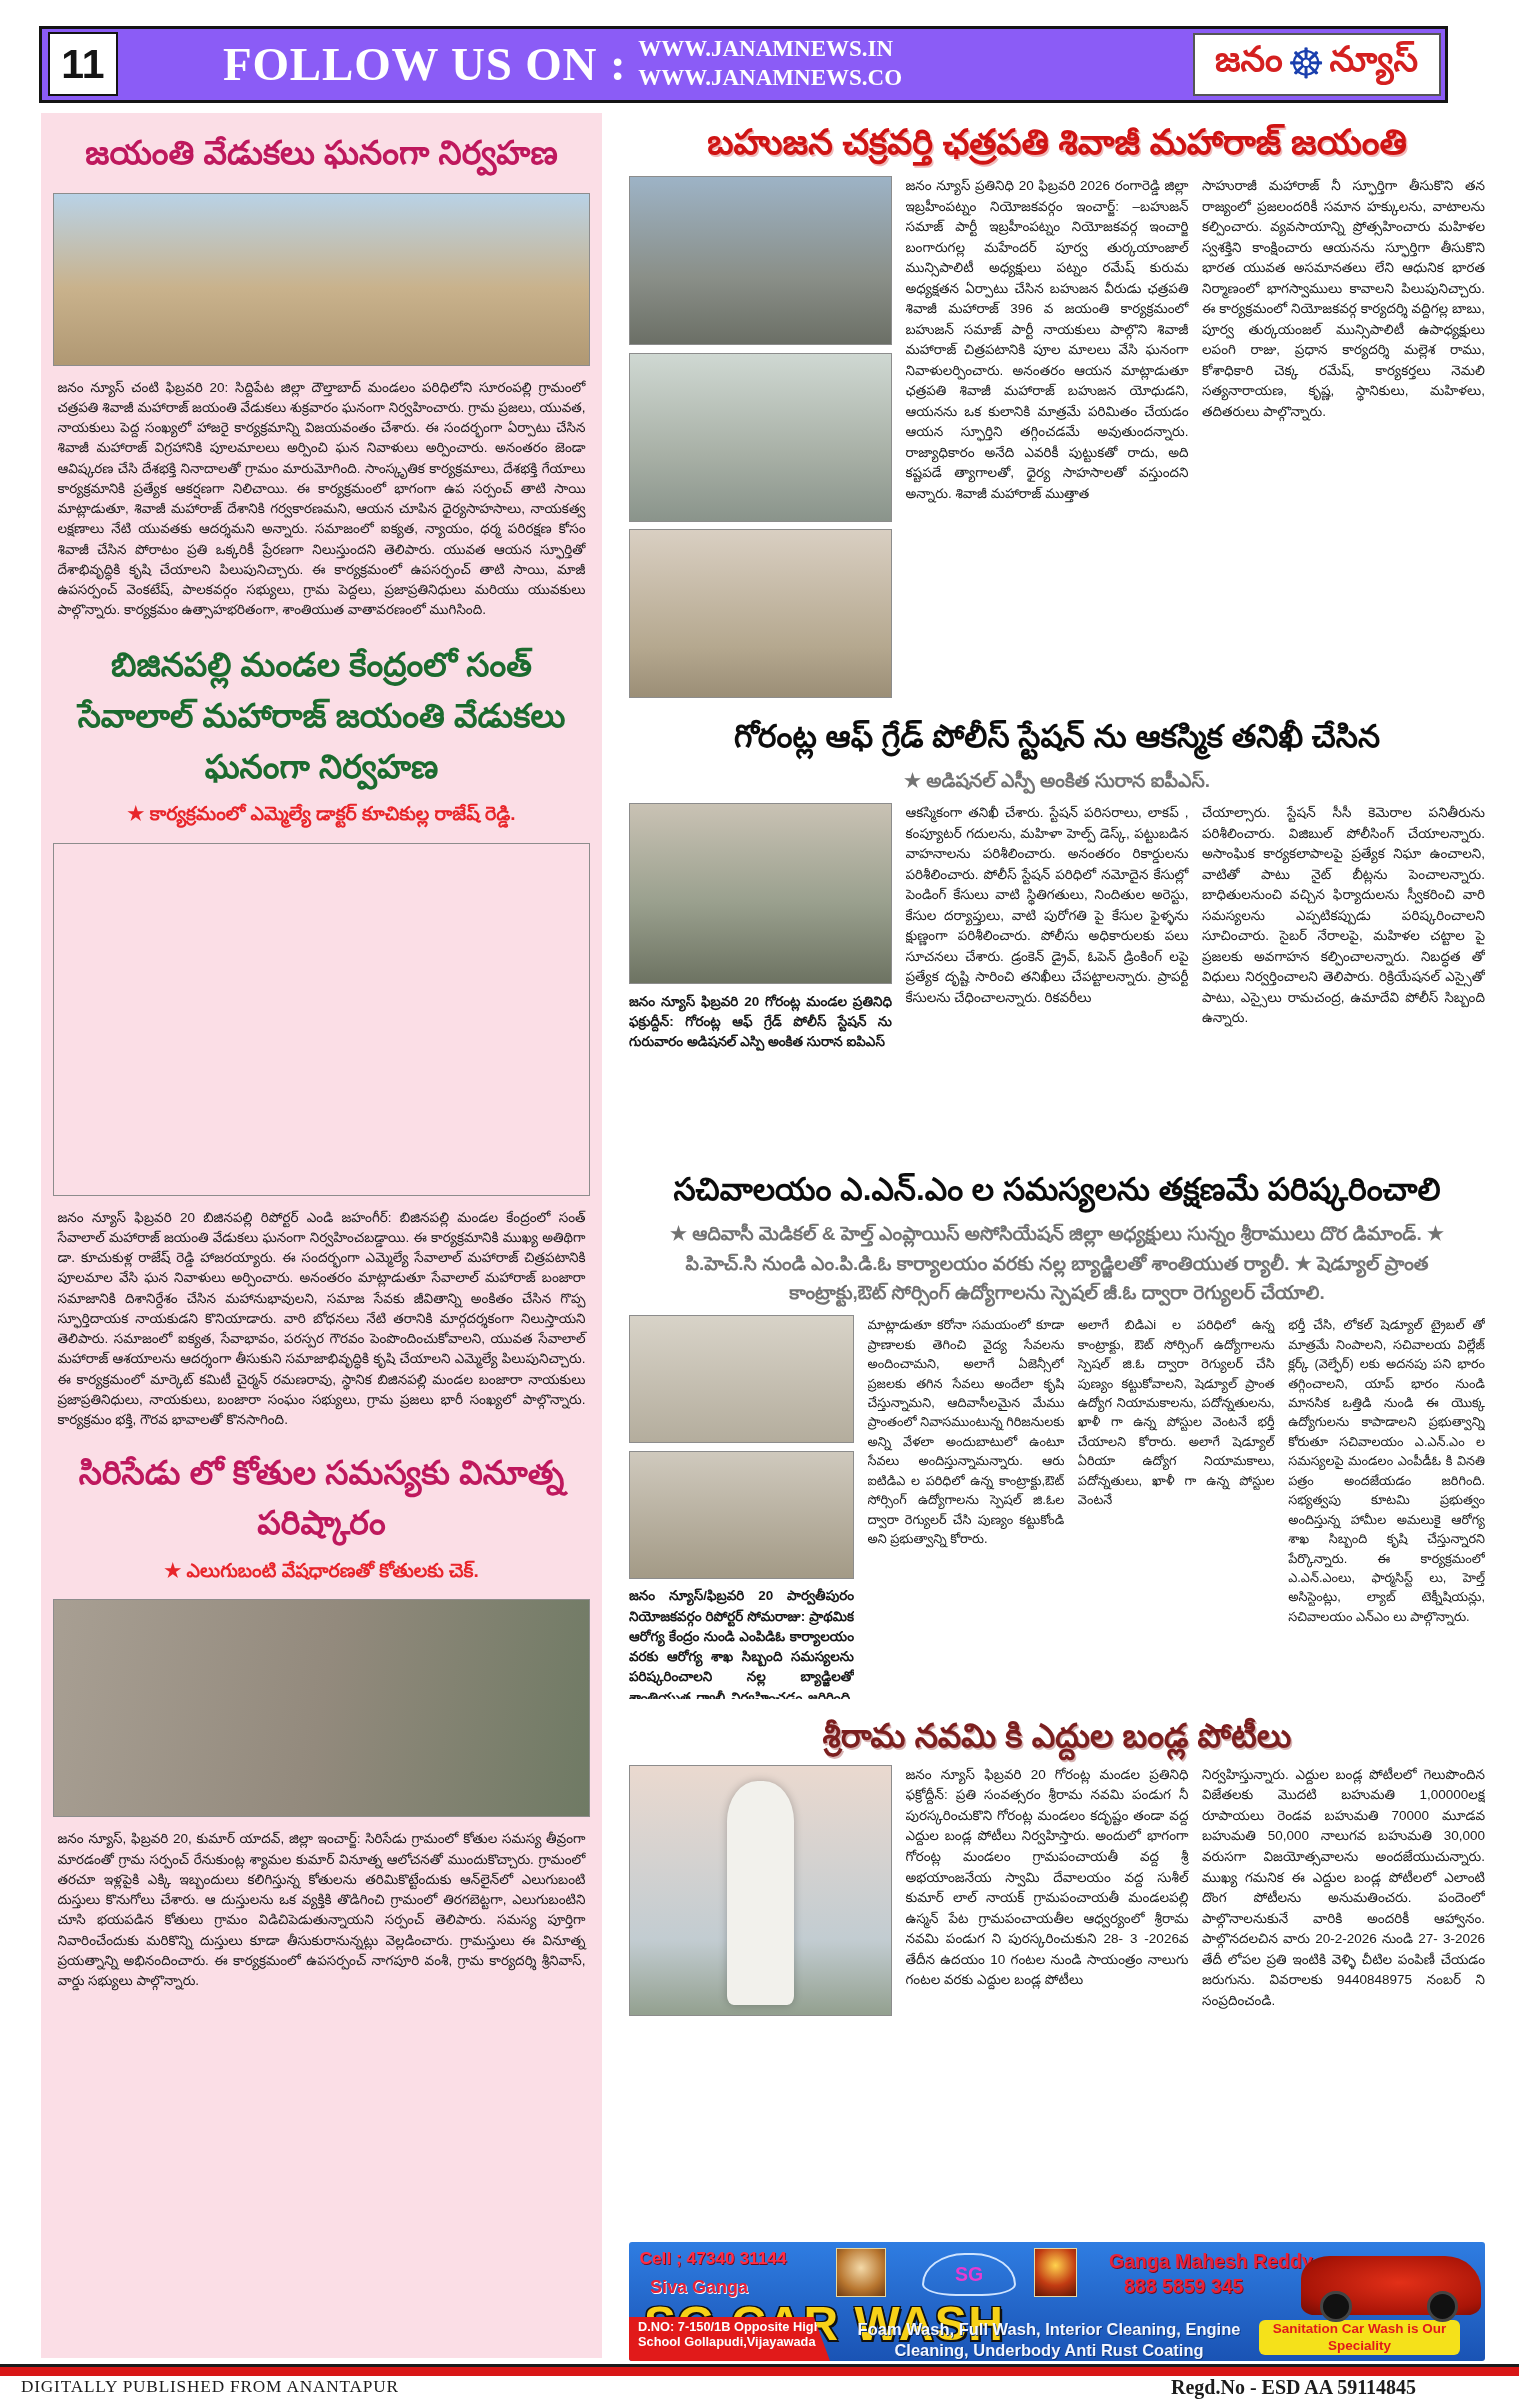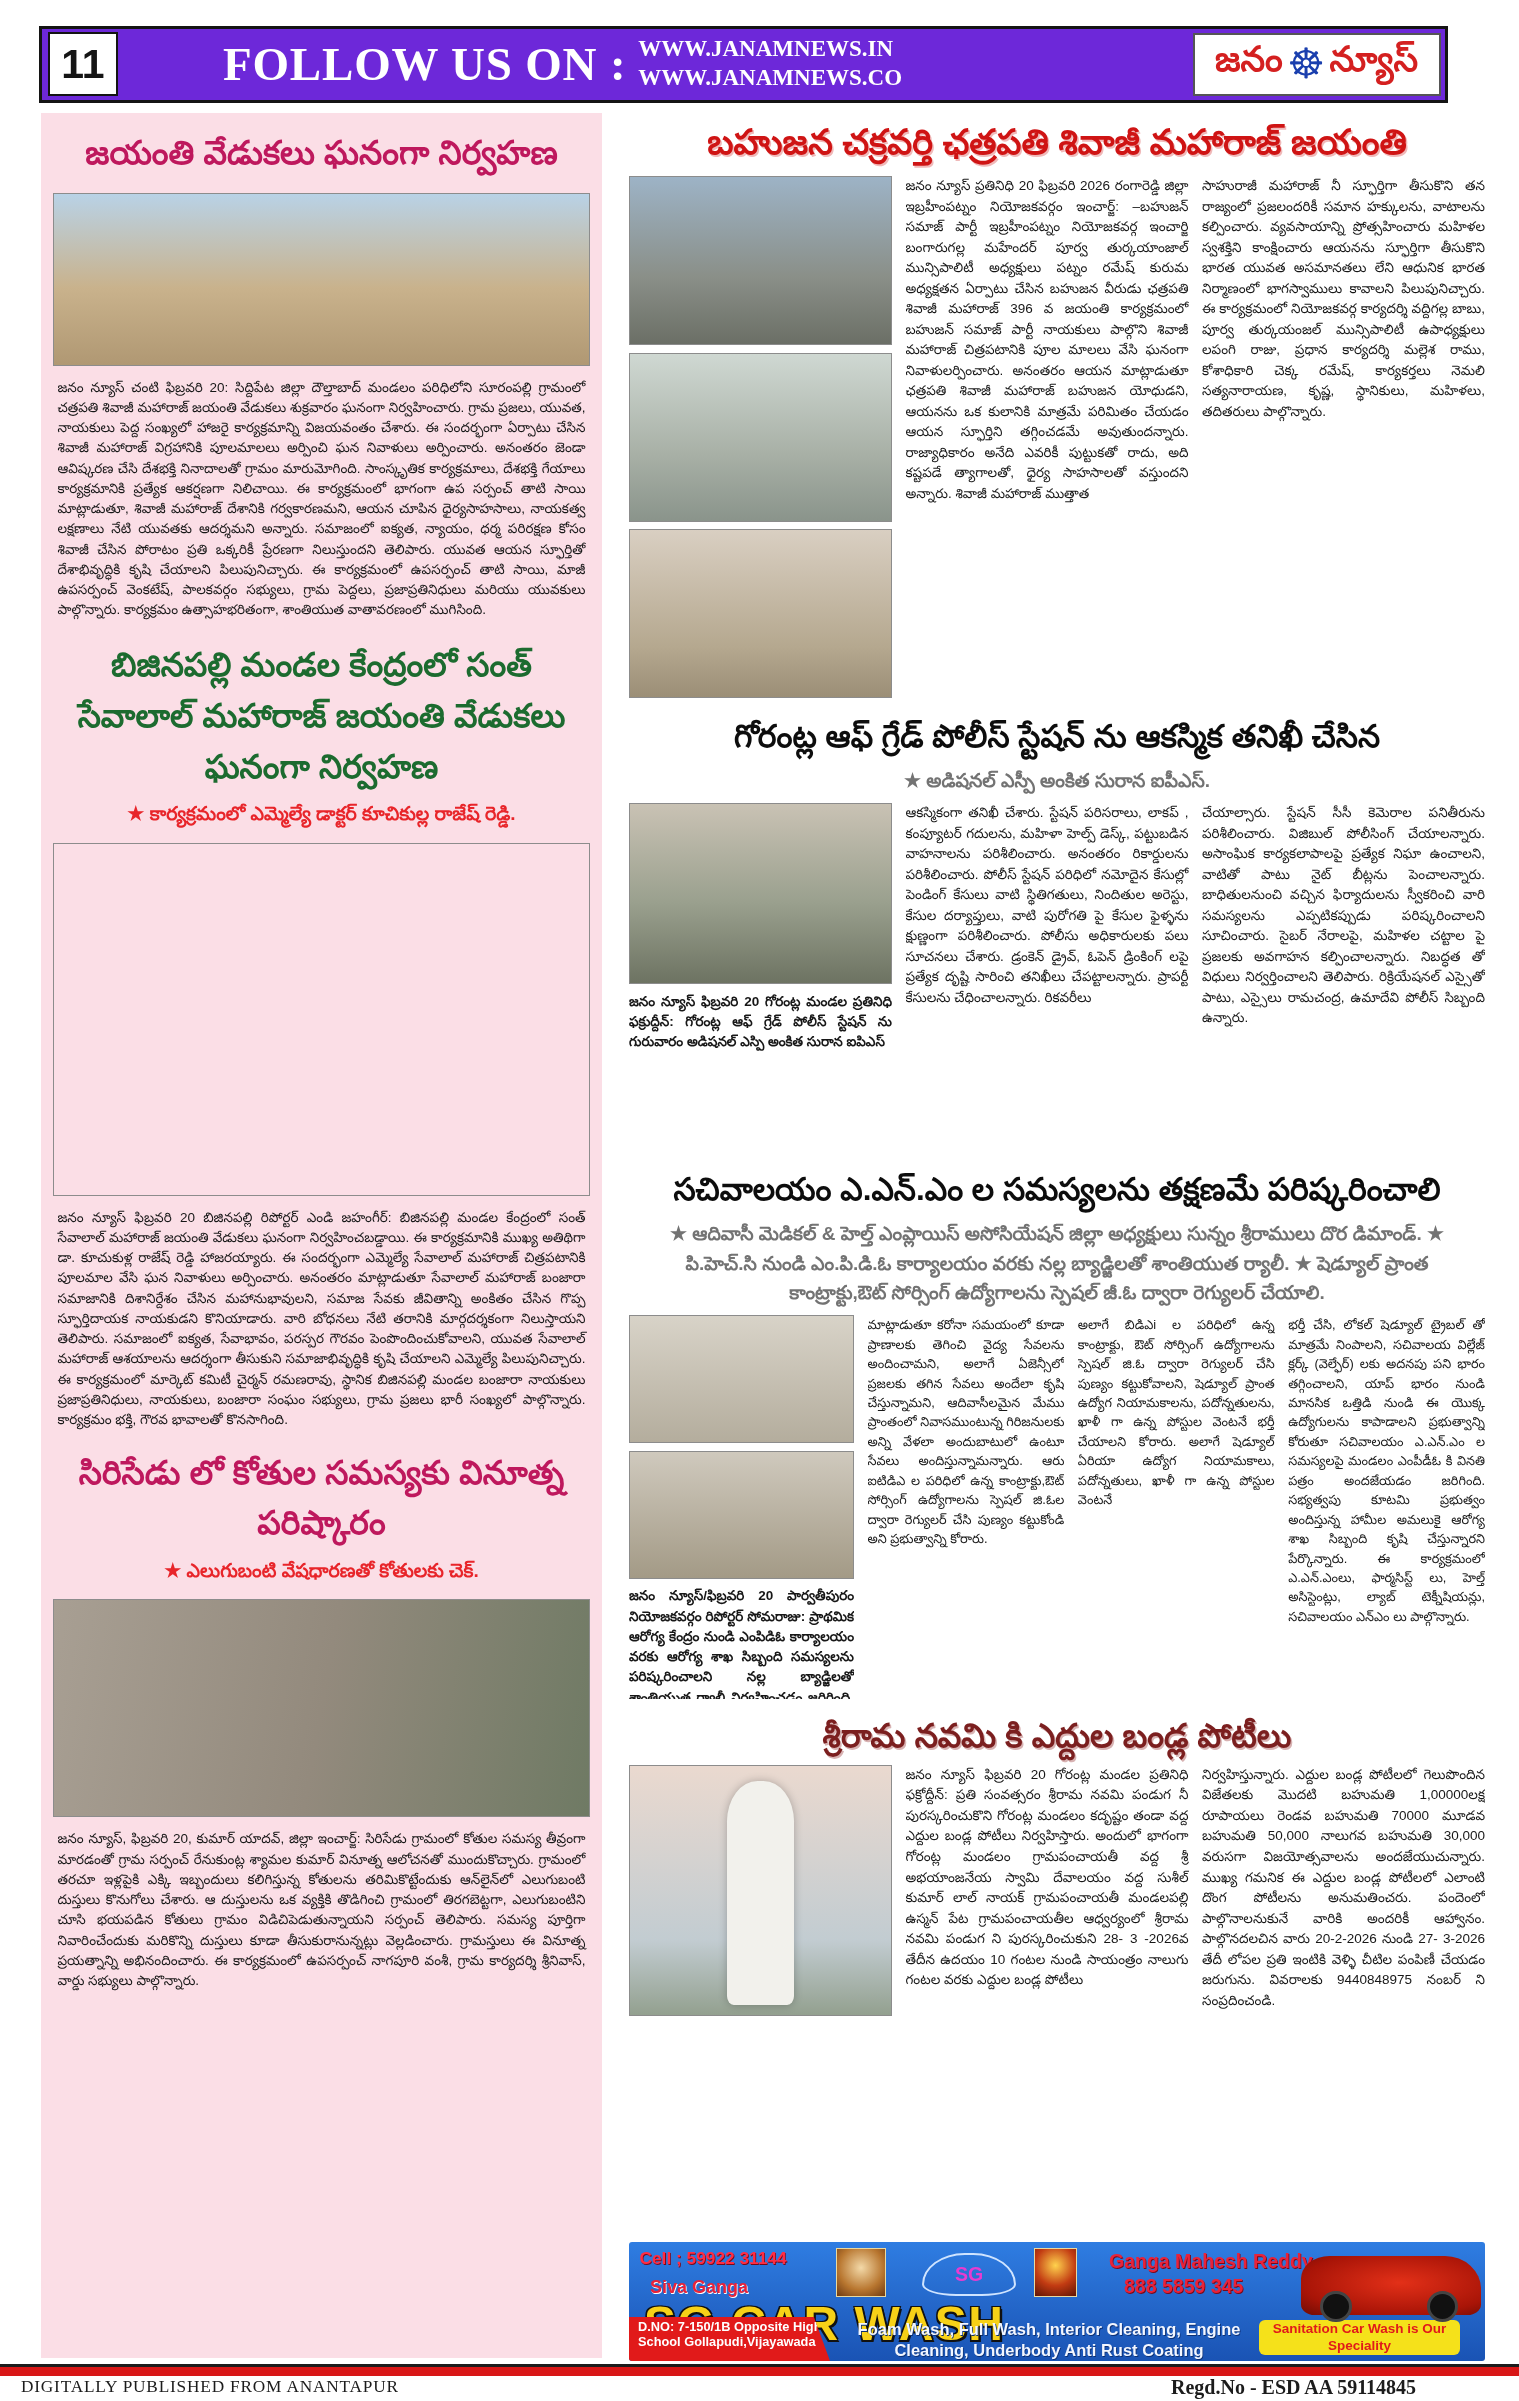--- a/index.html
+++ b/index.html
@@ -1,19 +1,19 @@
 <!DOCTYPE html>
 <html style="font-size:12px"><head>
 <meta charset="utf-8">
 <style>
   html,body{margin:0;padding:0;background:#ffffff;}
   .page{position:relative;width:1520px;height:2401px;background:#ffffff;font-family:"Liberation Sans",sans-serif;overflow:hidden;}
 
   
-  .banner{position:absolute;left:39px;top:25.5px;width:1409px;height:77px;background:#6d28d9;border:3px solid #141414;box-sizing:border-box;display:flex;align-items:center;}
+  .banner{position:absolute;left:39px;top:25.5px;width:1409px;height:77px;background:#8b5cf6;border:3px solid #141414;box-sizing:border-box;display:flex;align-items:center;}
   .pagenum{width:66px;height:60px;background:#ffffff;border:2.3px solid #141414;margin-left:6px;display:flex;align-items:center;justify-content:center;font-weight:bold;font-size:41px;color:#141414;}
   .follow{font-family:"Liberation Serif",serif;color:#ffffff;font-size:47px;font-weight:bold;letter-spacing:0.8px;margin-left:105px;white-space:nowrap;}
   .urls{color:#ffffff;font-family:"Liberation Serif",serif;font-size:23px;font-weight:bold;line-height:1.25;margin-left:12px;white-space:nowrap;}
   .logobox{margin-left:auto;margin-right:4.5px;background:#ffffff;border:2.3px solid #555;width:248px;height:63px;display:flex;align-items:center;justify-content:center;gap:4.5px;box-sizing:border-box;}
   .logotext{color:#d42020;font-size:35px;font-weight:bold;font-family:"Liberation Serif",serif;}
   .wheel{color:#1a3fae;font-size:42px;line-height:1;}
 
   
   .leftcol{position:absolute;left:41px;top:113px;width:561px;height:2245px;background:#fbdee6;box-sizing:border-box;padding:4.5px 0 0 0;overflow:hidden;}
   .h-maroon{color:#be185d;font-size:33px;font-weight:bold;text-align:center;line-height:1.5;padding:10.5px 25.5px 3px;}
@@ -147,21 +147,21 @@
         <div class="rphoto ph-statue">
           <div class="statue-shape"></div>
         </div>
       </div>
       <div class="rcol">జనం న్యూస్ ఫిబ్రవరి 20 గోరంట్ల మండల ప్రతినిధి ఫక్రోద్దీన్: ప్రతి సంవత్సరం శ్రీరామ నవమి పండుగ నీ పురస్కరించుకొని గోరంట్ల మండలం కదృష్టం తండా వద్ద ఎద్దుల బండ్ల పోటీలు నిర్వహిస్తారు. అందులో భాగంగా గోరంట్ల మండలం గ్రామపంచాయతీ వద్ద శ్రీ అభయాంజనేయ స్వామి దేవాలయం వద్ద సుశీల్ కుమార్ లాల్ నాయక్ గ్రామపంచాయతీ మండలపల్లి ఉస్మన్ పేట గ్రామపంచాయతీల ఆధ్వర్యంలో శ్రీరామ నవమి పండుగ ని పురస్కరించుకుని 28- 3 -2026వ తేదీన ఉదయం 10 గంటల నుండి సాయంత్రం నాలుగు గంటల వరకు ఎద్దుల బండ్ల పోటీలు</div>
       <div class="rcol">నిర్వహిస్తున్నారు. ఎద్దుల బండ్ల పోటీలలో గెలుపొందిన విజేతలకు మొదటి బహుమతి 1,00000లక్ష రూపాయలు రెండవ బహుమతి 70000 మూడవ బహుమతి 50,000 నాలుగవ బహుమతి 30,000 వరుసగా విజయోత్సవాలను అందజేయుచున్నారు. ముఖ్య గమనిక ఈ ఎద్దుల బండ్ల పోటీలలో ఎలాంటి దొంగ పోటీలను అనుమతించరు. పందెంలో పాల్గొనాలనుకునే వారికి అందరికీ ఆహ్వానం. పాల్గొనదలచిన వారు 20-2-2026 నుండి 27- 3-2026 తేదీ లోపల ప్రతి ఇంటికి వెళ్ళి చీటిల పంపిణీ చేయడం జరుగును. వివరాలకు 9440848975 నంబర్ ని సంప్రదించండి.</div>
     </div>
   </div>
 
   <div class="ad">
-    <div class="ad-cell">Cell ; 59922 31144</div>
+    <div class="ad-cell">Cell ; 47340 31144</div>
     <div class="ad-brand-small">Siva Ganga</div>
     <div class="ad-title">SG CAR WASH</div>
     <div class="god1"></div>
     <div class="swoosh">
         <span>SG</span>
       </div>
     <div class="god2"></div>
     <div class="ad-owner">Ganga Mahesh Reddy</div>
     <div class="ad-phone">888 5859 345</div>
     <div class="ad-address">D.NO: 7-150/1B Opposite High School Gollapudi,Vijayawada</div>

